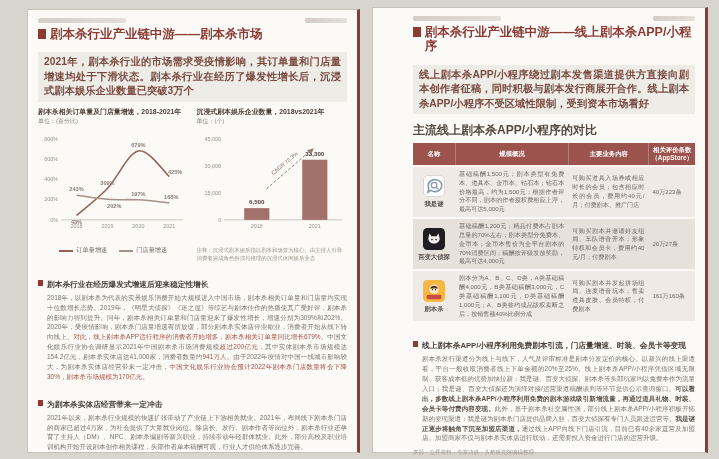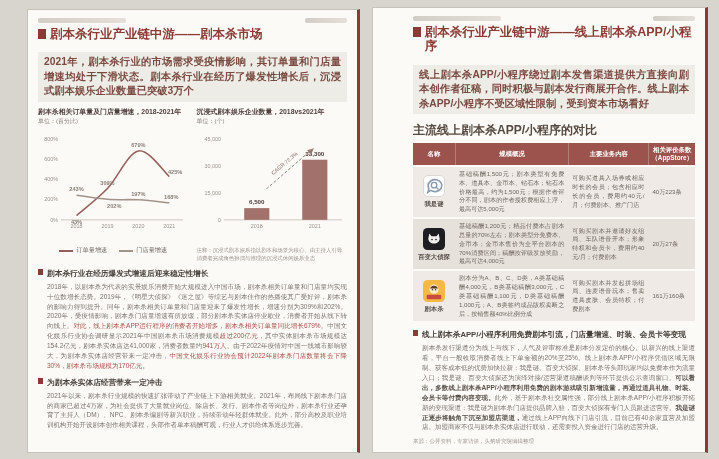--- a/index.html
+++ b/index.html
@@ -25,21 +25,21 @@
   .tick{font-size:5.6px;fill:#9a948c;}
   .dlabel{font-size:5.8px;fill:#8a7e76;font-weight:bold;}
   .blabel{font-size:6.4px;fill:#4a3a38;font-weight:bold;}
   .cagr{font-size:5.6px;fill:#8d6d64;}
   .axis{stroke:#ccc7bf;stroke-width:1;}
   .legend{display:flex;justify-content:center;gap:12px;font-size:6.2px;color:#6d665f;margin-top:1px;}
   .legend .item{display:flex;align-items:center;gap:3px;}
   .sw{display:inline-block;width:14px;height:0;border-top:2px solid #96605a;}
   .sw.s2{border-top-color:#a3928a;}
   .c-note{font-size:5.4px;color:#9b948c;line-height:1.35;margin-top:2px;text-align:left;}
-  .bullet{margin-top:7px;}
+  .bullet{margin-top:18px;}
   .b-head{display:flex;gap:4px;align-items:baseline;font-size:7.7px;font-weight:bold;color:#4a423c;}
   .b-head .sq{width:5px;height:6px;background:#8c3b34;transform:translateY(-1px);}
   .b-body{margin:3px 0 0 9px;font-size:6.5px;color:#7b746d;line-height:1.52;text-align:justify;}
   .b-body .b{font-weight:bold;color:#5a524b;}
   .b-body .r{color:#a84f46;}
   .tbl-caption{margin-top:8px;font-size:12px;font-weight:bold;color:#56493f;}
   table.apps{width:100%;border-collapse:separate;border-spacing:0 2px;margin-top:2px;}
   table.apps th{background:#9c524d;color:#fff;font-size:6.4px;font-weight:bold;
     padding:3px 2px;line-height:1.25;border-left:1px solid #b07f7a;}
   table.apps th:first-child{border-left:none;}

